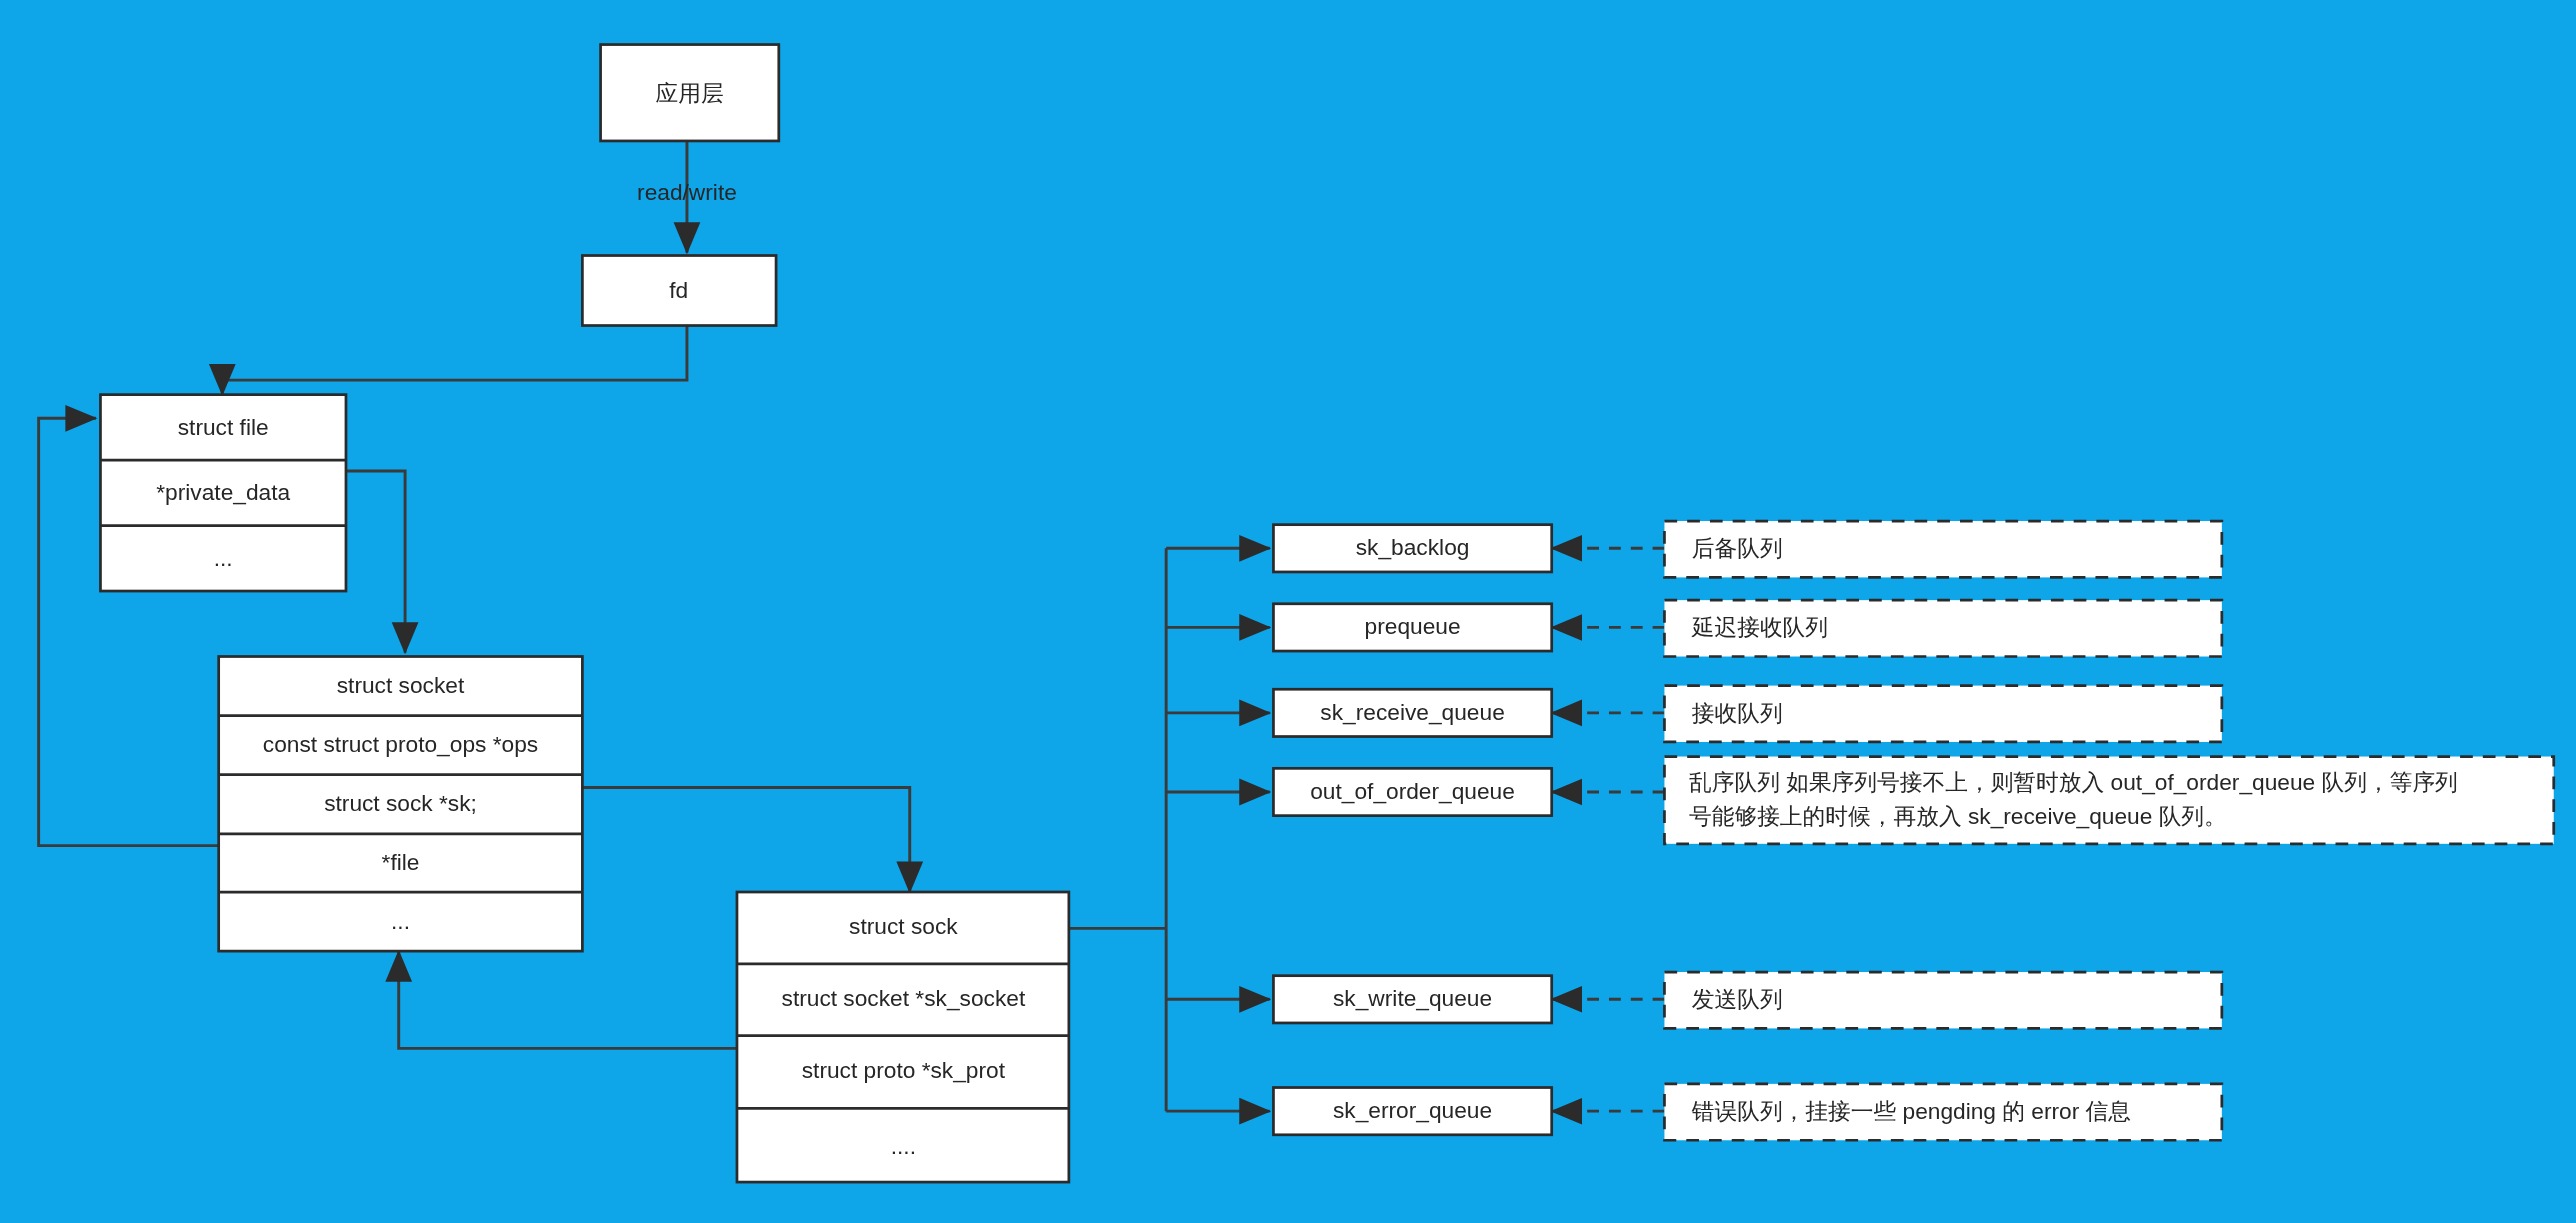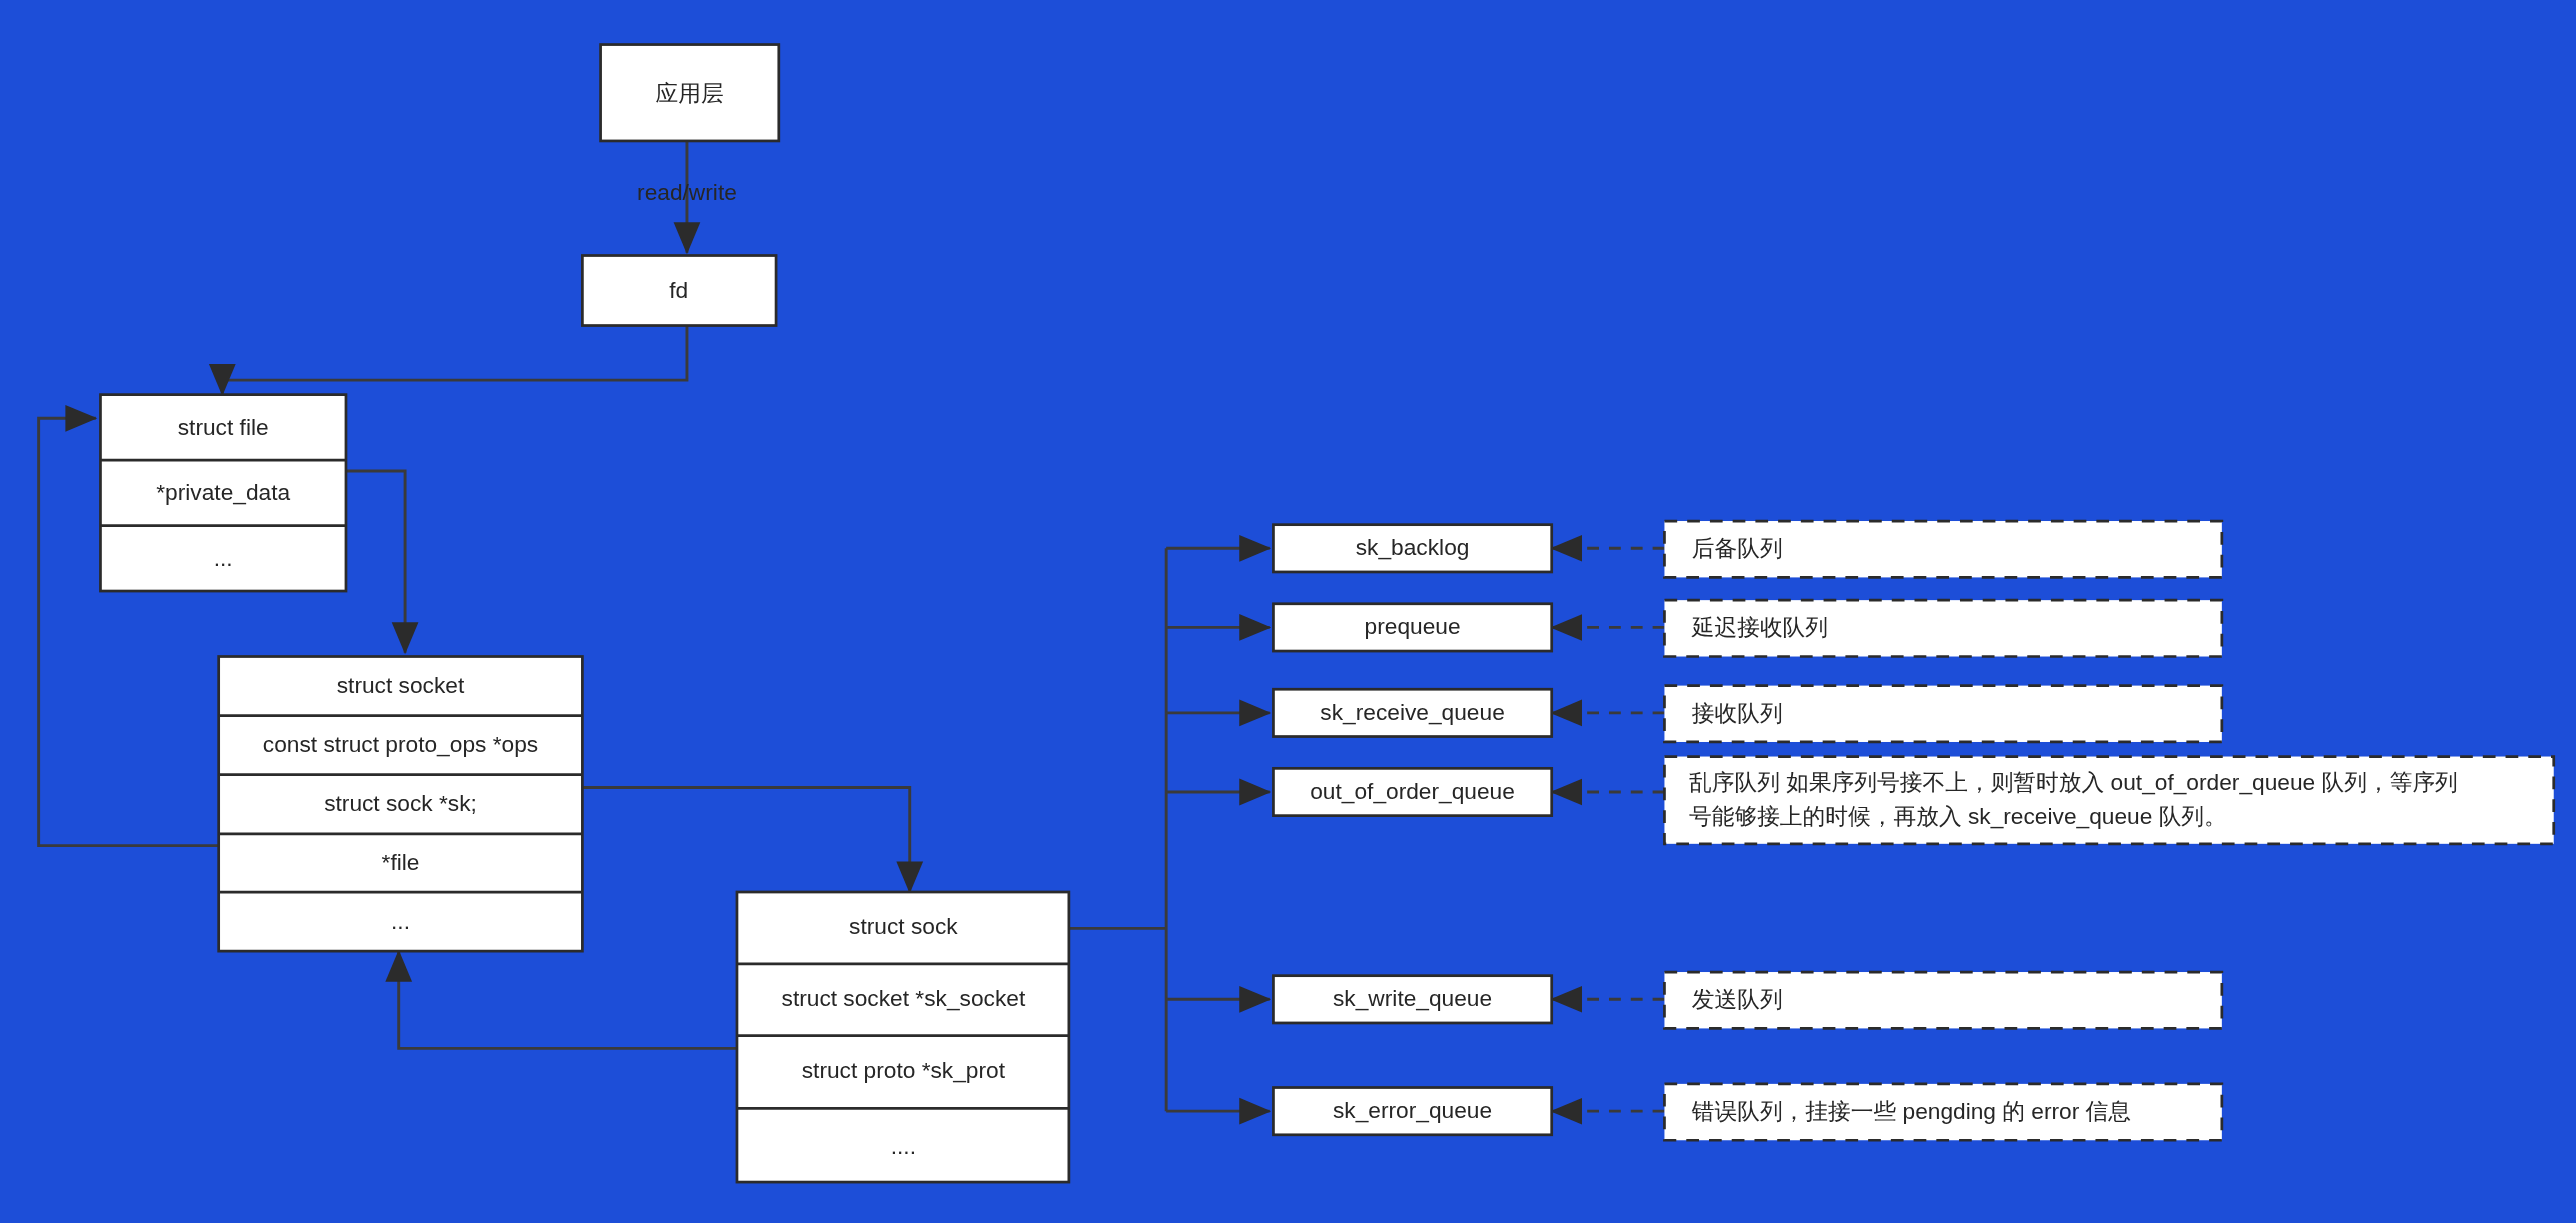--- a/index.html
+++ b/index.html
@@ -1,17 +1,17 @@
 <!DOCTYPE html>
 <html style="font-size:14.6px"><head>
 <meta charset="utf-8">
 <style>
   html,body{margin:0;padding:0;background:#ffffff;}
   body{width:2576px;height:1223px;font-family:"Liberation Sans","DejaVu Sans",sans-serif;}
-  #stage{position:relative;width:2576px;height:1223px;overflow:hidden;background:#1d4ed8;}
+  #stage{position:relative;width:2576px;height:1223px;overflow:hidden;background:#0ea5e9;}
   svg#diagram{position:absolute;left:0;top:0;width:2576px;height:1223px;}
   .boxrect{fill:#ffffff;stroke:#2b2b2b;stroke-width:3;}
   .dashrect{fill:#ffffff;stroke:#2b2b2b;stroke-width:3;stroke-dasharray:14 11;}
   .divider{stroke:#2b2b2b;stroke-width:3;}
   .conn{stroke:#3a3a3a;stroke-width:3.2;fill:none;}
   .conn-dash{stroke:#3a3a3a;stroke-width:3.2;fill:none;stroke-dasharray:13 11;}
   text{fill:#262626;font-family:"Liberation Sans","DejaVu Sans",sans-serif;}
   .lbl{font-size:25px;text-anchor:middle;dominant-baseline:middle;}
   .lbl-cn{font-size:25px;text-anchor:middle;dominant-baseline:middle;}
   .note{font-size:25px;text-anchor:start;dominant-baseline:middle;}

